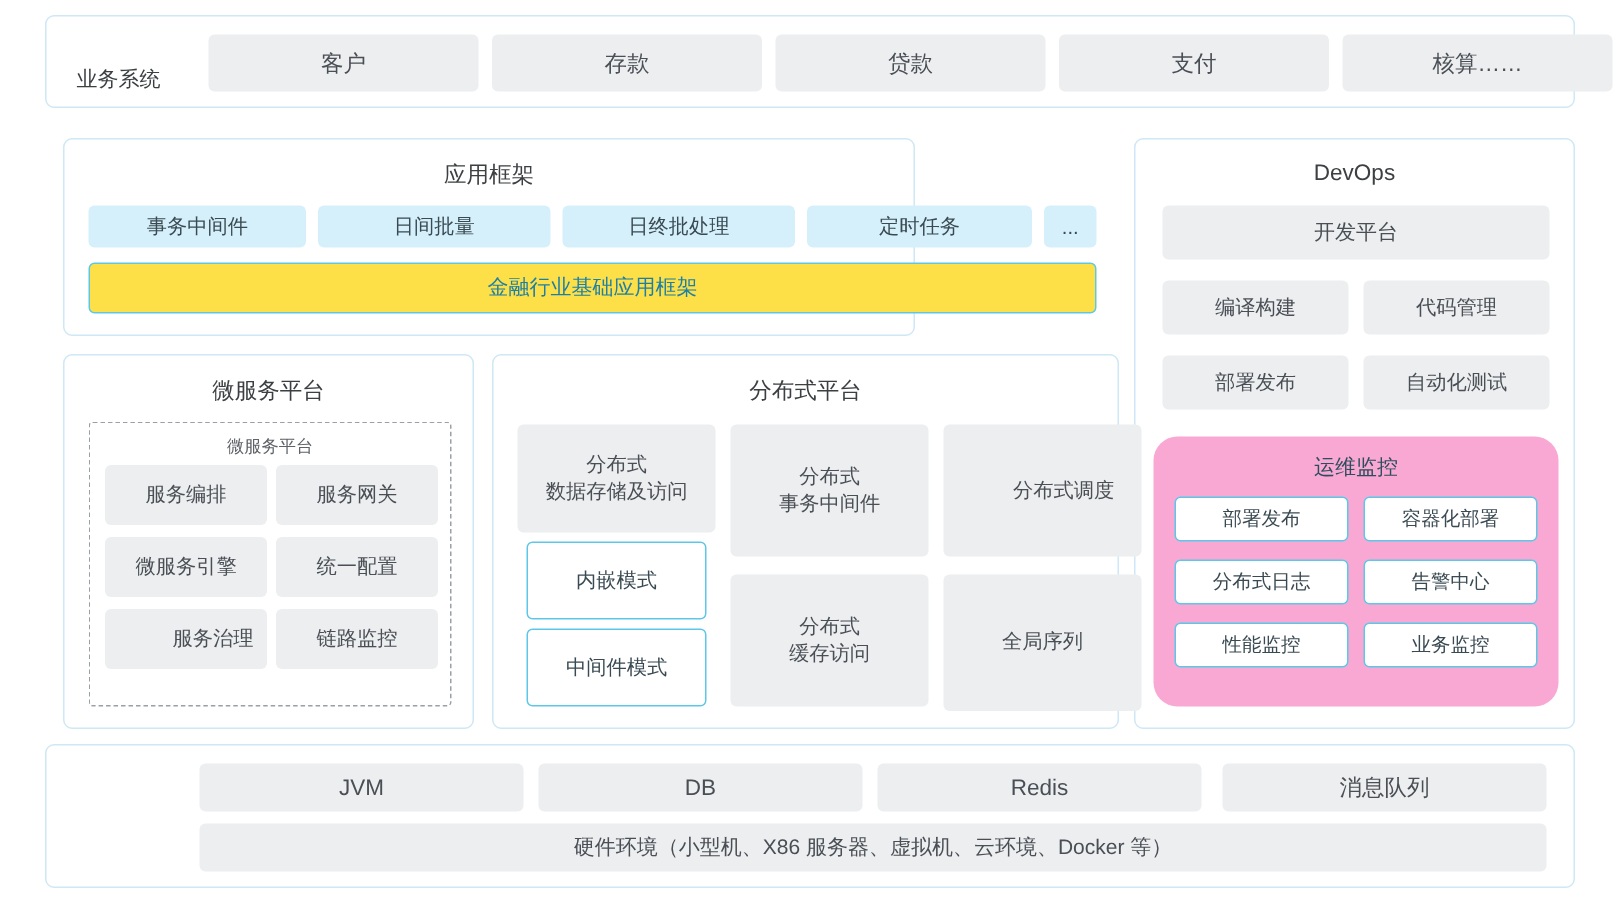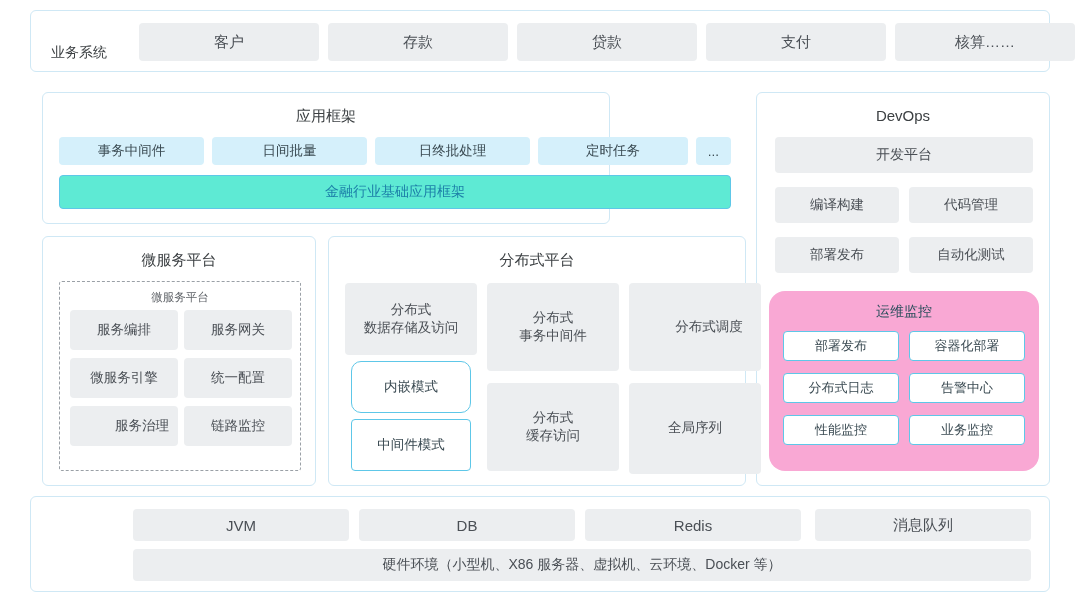--- a/index.html
+++ b/index.html
@@ -72,21 +72,21 @@
   
   #row1 { left: 30px; top: 10px; width: 1020px; height: 62px; }
   #row1-label { left: 20px; top: 33px; }
   .r1cell { position: absolute; top: 12px; height: 38px; font-size: 15px; }
 
   
   #appframe { left: 42px; top: 92px; width: 568px; height: 132px; }
   #appframe .sectitle { top: 14px; }
   .afcell { position: absolute; top: 44px; height: 28px; font-size: 13.5px; }
   #af-base { position: absolute; left: 16px; top: 82px; width: 672px; height: 34px;
-             border: 1px solid #5ec7e8; border-radius: 4px; background: #5eead4;
+             border: 1px solid #5ec7e8; border-radius: 4px; background: #fde047;
              display: flex; align-items: center; justify-content: center;
              font-size: 14px; color: #1c7fa8; }
 
   #devops { left: 756px; top: 92px; width: 294px; height: 394px; }
   #devops .sectitle { top: 14px; }
   #dv-platform { position: absolute; left: 18px; top: 44px; width: 258px; height: 36px; font-size: 14px; }
   .dvcell { position: absolute; height: 36px; font-size: 13.5px; }
   #dv-monitor { position: absolute; left: 12px; top: 198px; width: 270px; height: 180px;
                 background: #f9a8d4; border-radius: 16px; }
   #dv-monitor .mt { position: absolute; left: 0; top: 12px; width: 100%; text-align: center;
@@ -177,21 +177,21 @@
 
   <div class="panel" id="dist">
     <div class="sectitle">分布式平台</div>
 
     <div class="grey dcell" style="left:16px;top:46px;width:132px;height:72px;white-space:pre-line;">分布式
 数据存储及访问</div>
     <div class="grey dcell" style="left:158px;top:46px;width:132px;height:88px;white-space:pre-line;">分布式
 事务中间件</div>
     <div class="grey dcell" style="left:300px;top:46px;width:132px;height:88px;padding-left:28px;">分布式调度</div>
 
-    <div class="blue-outline dcell" style="left:22px;top:124px;width:120px;height:52px;border-radius:10px;">内嵌模式</div>
+    <div class="blue-outline dcell" style="left:22px;top:124px;width:120px;height:52px;">内嵌模式</div>
     <div class="blue-outline dcell" style="left:22px;top:182px;width:120px;height:52px;">中间件模式</div>
 
     <div class="grey dcell" style="left:158px;top:146px;width:132px;height:88px;white-space:pre-line;">分布式
 缓存访问</div>
     <div class="grey dcell" style="left:300px;top:146px;width:132px;height:91px;">全局序列</div>
   </div>
 
   <div class="outer" id="row3">
 
     <div class="grey r3cell" style="left:102px;width:216px;">JVM</div>

